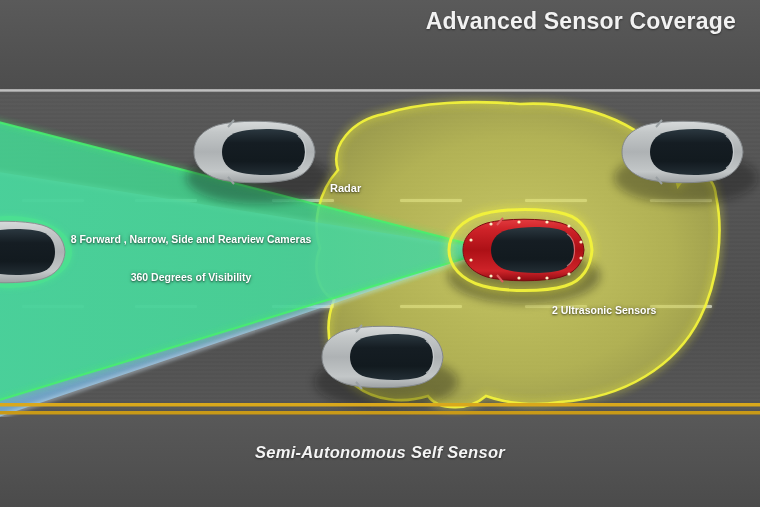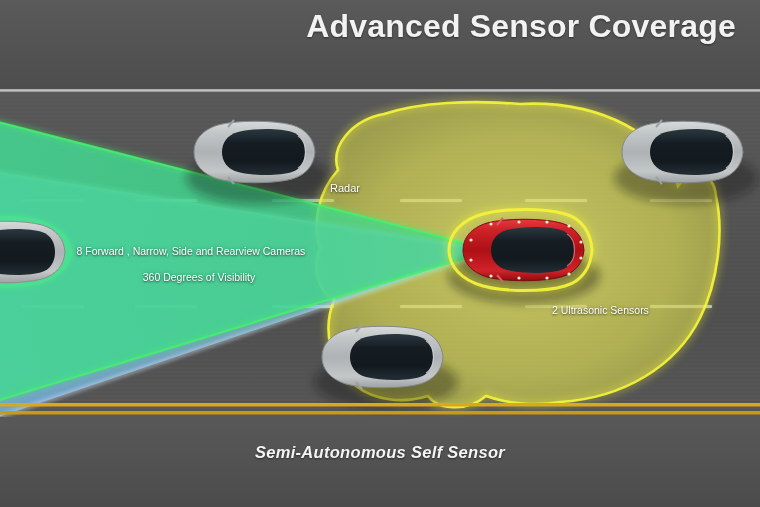--- a/index.html
+++ b/index.html
@@ -14,21 +14,21 @@
     background:#525252;
   }
   
   .header-band{
     position:absolute;left:0;top:0;width:760px;height:90px;
     background:linear-gradient(180deg,#5a5a5a 0%,#525252 60%,#4d4d4d 100%);
   }
   .title{
     position:absolute;right:24px;top:8px;
     color:#f2f2f2;
-    font-size:32px;font-weight:bold;
+    font-size:23px;font-weight:bold;
     letter-spacing:.2px;
     text-shadow:0 1px 2px rgba(0,0,0,.45);
     white-space:nowrap;
   }
   .header-rule{
     position:absolute;left:0;top:89px;width:760px;height:3px;
     background:linear-gradient(180deg,#9a9a9a 0%,#c9c9c9 40%,#8e8e8e 100%);
   }
   
   .road{
@@ -63,30 +63,30 @@
     font-size:16.5px;font-style:italic;font-weight:bold;
     letter-spacing:.3px;
     text-shadow:0 1px 2px rgba(0,0,0,.5);
   }
   
   .layer{position:absolute;left:0;top:0;width:760px;height:507px;}
   
   .lbl{
     position:absolute;
     color:#ffffff;
-    font-weight:normal;
+    font-weight:bold;
     text-shadow:0 1px 2px rgba(0,0,0,.55),0 0 4px rgba(0,0,0,.3);
     white-space:nowrap;
   }
   .lbl-radar{left:330px;top:182px;font-size:11px;}
   .lbl-cam{
-    left:0;top:244px;width:382px;text-align:center;
+    left:0;top:232px;width:382px;text-align:center;
     font-size:10.5px;line-height:15px;white-space:normal;
   }
-  .lbl-vis{left:0;top:271px;width:382px;text-align:center;font-size:10.5px;margin-left:8px;}
+  .lbl-vis{left:0;top:271px;width:382px;text-align:center;font-size:10.5px;}
   .lbl-us{left:552px;top:304px;font-size:10.5px;}
 </style>
 </head>
 <body>
 
 <div id="stage">
 
   <div class="header-band"></div>
   <div class="title">Advanced Sensor Coverage</div>
   <div class="header-rule"></div>

